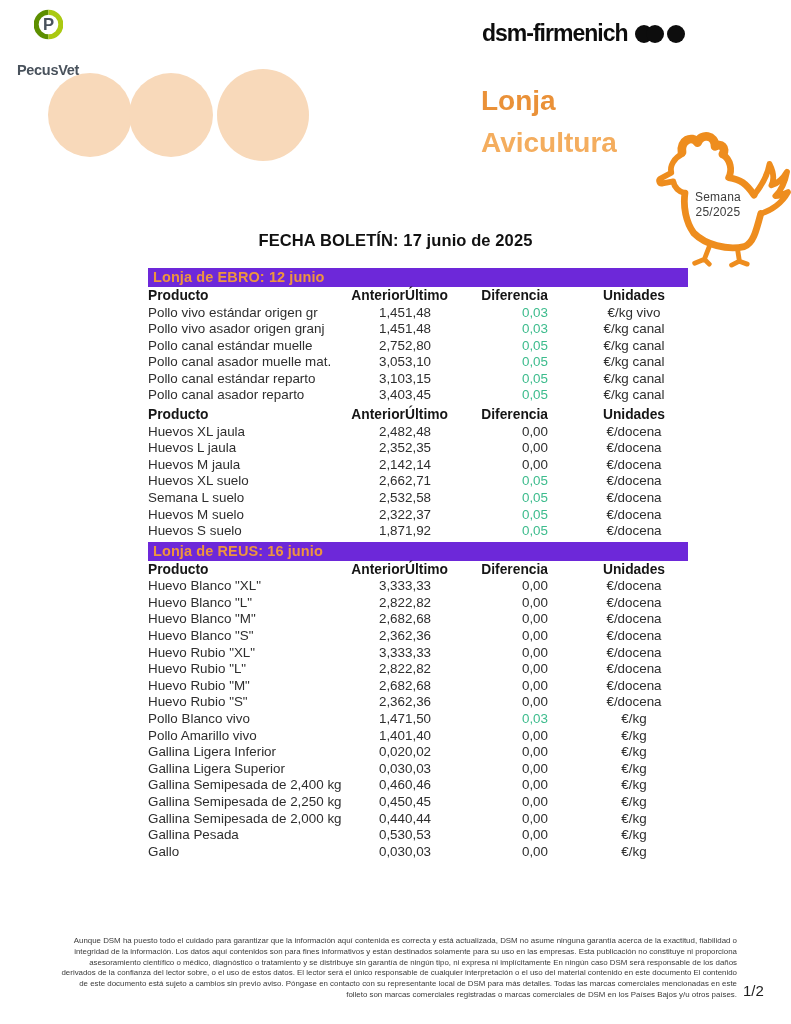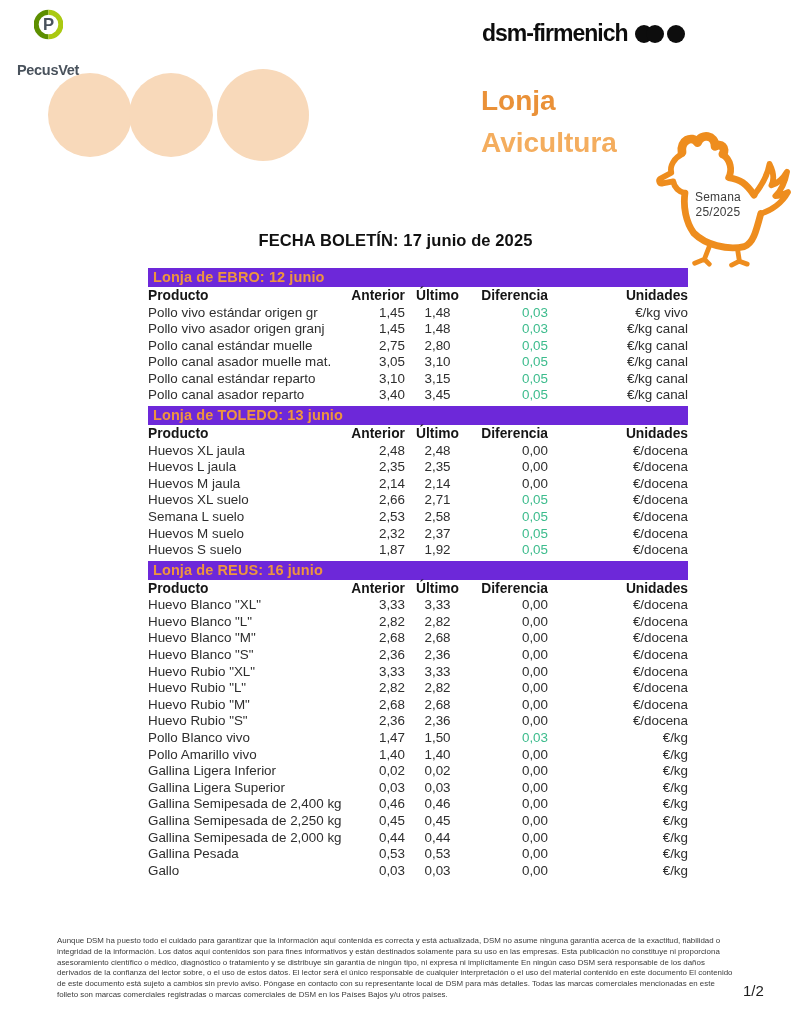--- a/index.html
+++ b/index.html
@@ -39,28 +39,28 @@
 
   
   .content { position:absolute; left:148px; top:268px; width:540px; }
   .section-banner { height:19px; line-height:19px; background:#6d28d9; color:#ee953d;
                     font-weight:bold; font-size:14.5px; padding-left:5px; letter-spacing:0.1px; }
   .price-table { width:100%; border-collapse:collapse; table-layout:fixed; margin-bottom:2px; }
   .price-table th { font-weight:bold; color:#161616; font-size:13.8px; height:17.5px; white-space:nowrap; }
   .price-table td { font-size:13.4px; color:#2e2e2e; height:16.6px; line-height:16.6px; white-space:nowrap; }
   .col-prod { width:197px; text-align:left; }
   .col-ant  { width:60px;  text-align:right; }
-  .col-ult  { width:65px;  text-align:center; }
+  .col-ult  { width:65px;  text-align:left; }
   .col-dif  { width:78px;  text-align:right; }
-  .col-uni  { width:140px; text-align:right; padding-left:32px;margin-left:36px; }
+  .col-uni  { width:140px; text-align:center; padding-left:32px;margin-left:36px; }
   td.pos { color:#3dbc8d; }
 
   
   .disclaimer { position:absolute; left:57px; top:936px; width:680px;
-                font-size:7.9px; line-height:10.8px; color:#3a3a3a; text-align:left; }
+                font-size:7.9px; line-height:10.8px; color:#3a3a3a; text-align:right; }
   .page-number { position:absolute; left:743px; top:982px; font-size:15px; color:#1d1d1d; }
 </style>
 </head>
 <body>
 
 <div class="page">
 
   <div class="pecusvet">
     <svg viewBox="0 0 40 40" width="29" height="31">
       <path d="M20 3 A17 17 0 1 0 20 37" fill="none" stroke="#5d8f00" stroke-width="7"></path>
@@ -165,21 +165,20 @@
               <td class="col-prod">Pollo canal asador reparto</td>
               <td class="col-ant">3,40</td>
               <td class="col-ult">3,45</td>
               <td class="col-dif pos">0,05</td>
               <td class="col-uni">€/kg canal</td>
             </tr>
           </tbody>
         </table>
       </section>
       <section>
-        <div class="section-banner">Lonja de TOLEDO: 13 junio</div>
         <table class="price-table">
           <thead>
             <tr>
               <th class="col-prod">Producto</th>
               <th class="col-ant">Anterior</th>
               <th class="col-ult">Último</th>
               <th class="col-dif">Diferencia</th>
               <th class="col-uni">Unidades</th>
             </tr>
           </thead>

